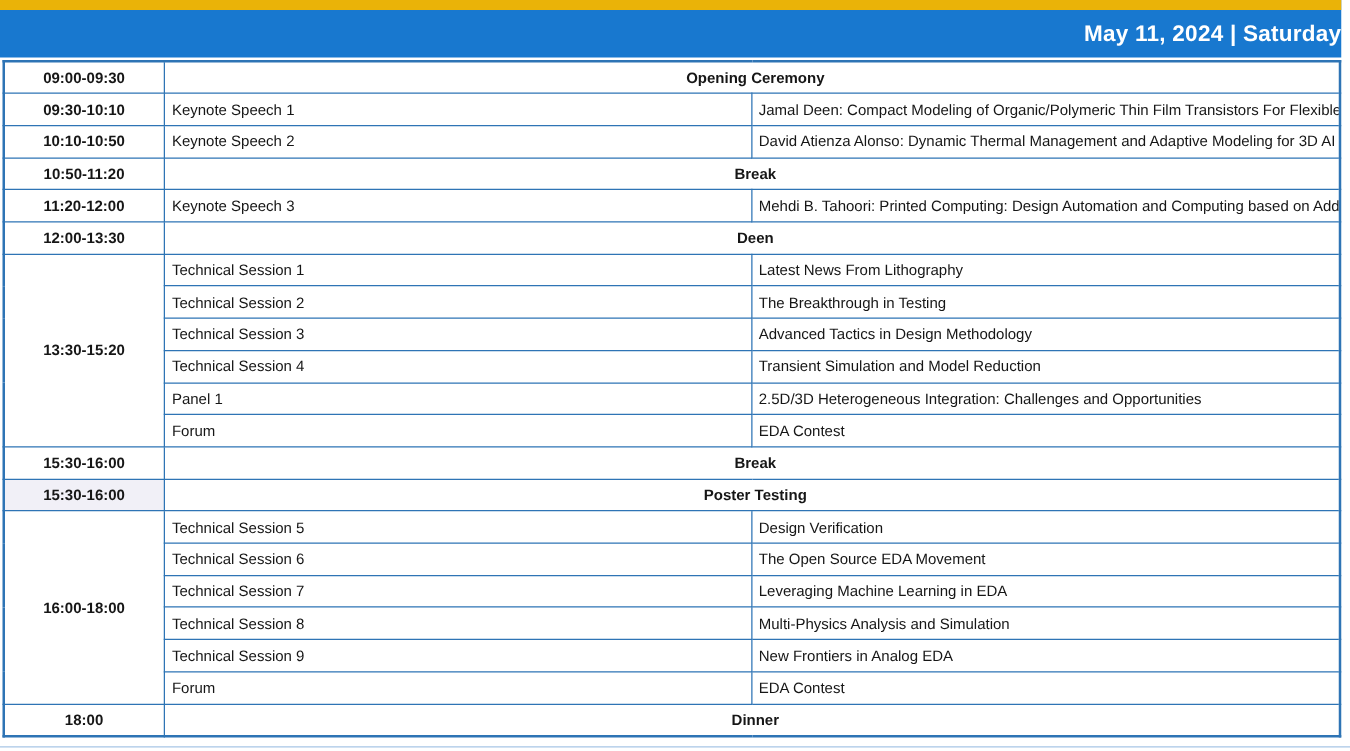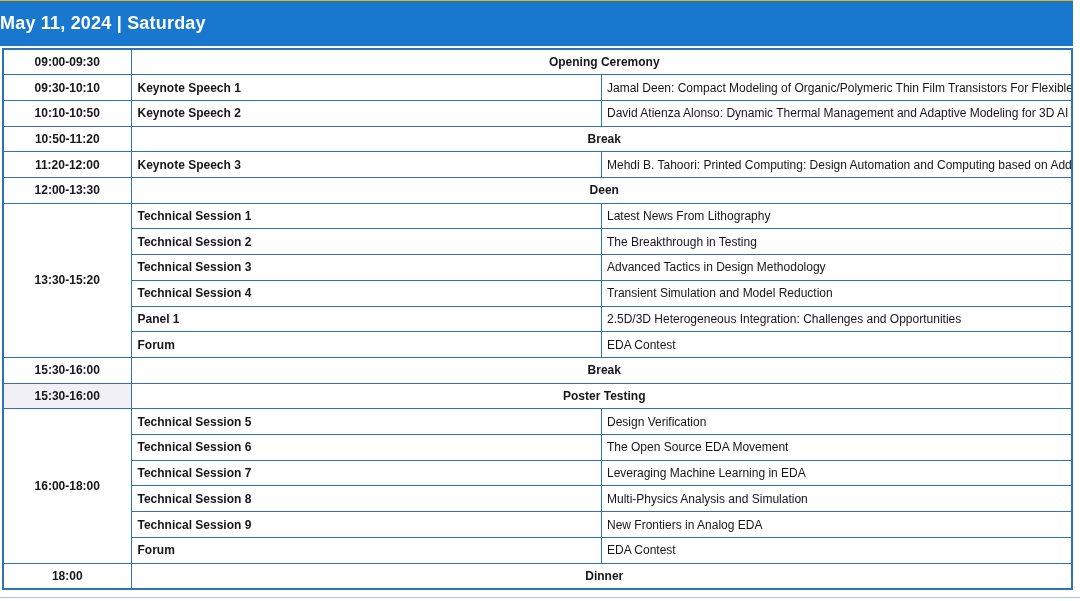--- a/index.html
+++ b/index.html
@@ -4,22 +4,22 @@
 <style>
   * { margin: 0; padding: 0; box-sizing: border-box; }
   html, body { width: 1080px; height: 601px; background: #ffffff; overflow: hidden; }
   body { font-family: "Liberation Sans", sans-serif; position: relative; }
 
   .page { position: absolute; top: 0; left: 0; width: 1080px; height: 601px; background: #ffffff; }
 
   .day-header {
     position: absolute; top: 0; left: 0; width: 1073px; height: 46px;
     background: #1878cf;
-    border-top: 1px solid #eab308;
-    display: flex; align-items: center; justify-content: flex-start;
+    border-top: 8px solid #eab308;
+    display: flex; align-items: center; justify-content: flex-end;
   }
   .day-header .title {
     color: #ffffff; font-size: 18px; font-weight: bold; letter-spacing: 0.2px;
   }
 
   table.schedule {
     position: absolute; top: 48px; left: 2px;
     width: 1071px; height: 542px;
     border-collapse: collapse; table-layout: fixed;
   }
@@ -27,21 +27,21 @@
     border: 1px solid #2e74b5;
     font-size: 12px; color: #161616;
     vertical-align: middle;
     height: 25px;
     overflow: hidden; white-space: nowrap;
   }
   
   table.schedule { border: 2px solid #2e74b5; }
 
   td.time-col   { width: 128px; text-align: center; font-weight: bold; }
-  td.session-col{ width: 155px; padding-left: 6px; font-weight: bold; }
+  td.session-col{ width: 155px; padding-left: 6px; font-weight: normal; }
   td.detail-col { padding-left: 5px; font-weight: normal; }
   td.merged-session { padding-left: 6px; font-weight: bold; text-align: center; }
   td.highlight { background: #f1f0f7; }
 
   .bottom-line {
     position: absolute; top: 597px; left: 0; width: 1080px; height: 1px;
     background: #a8c6e6;
   }
 </style>
 </head>

